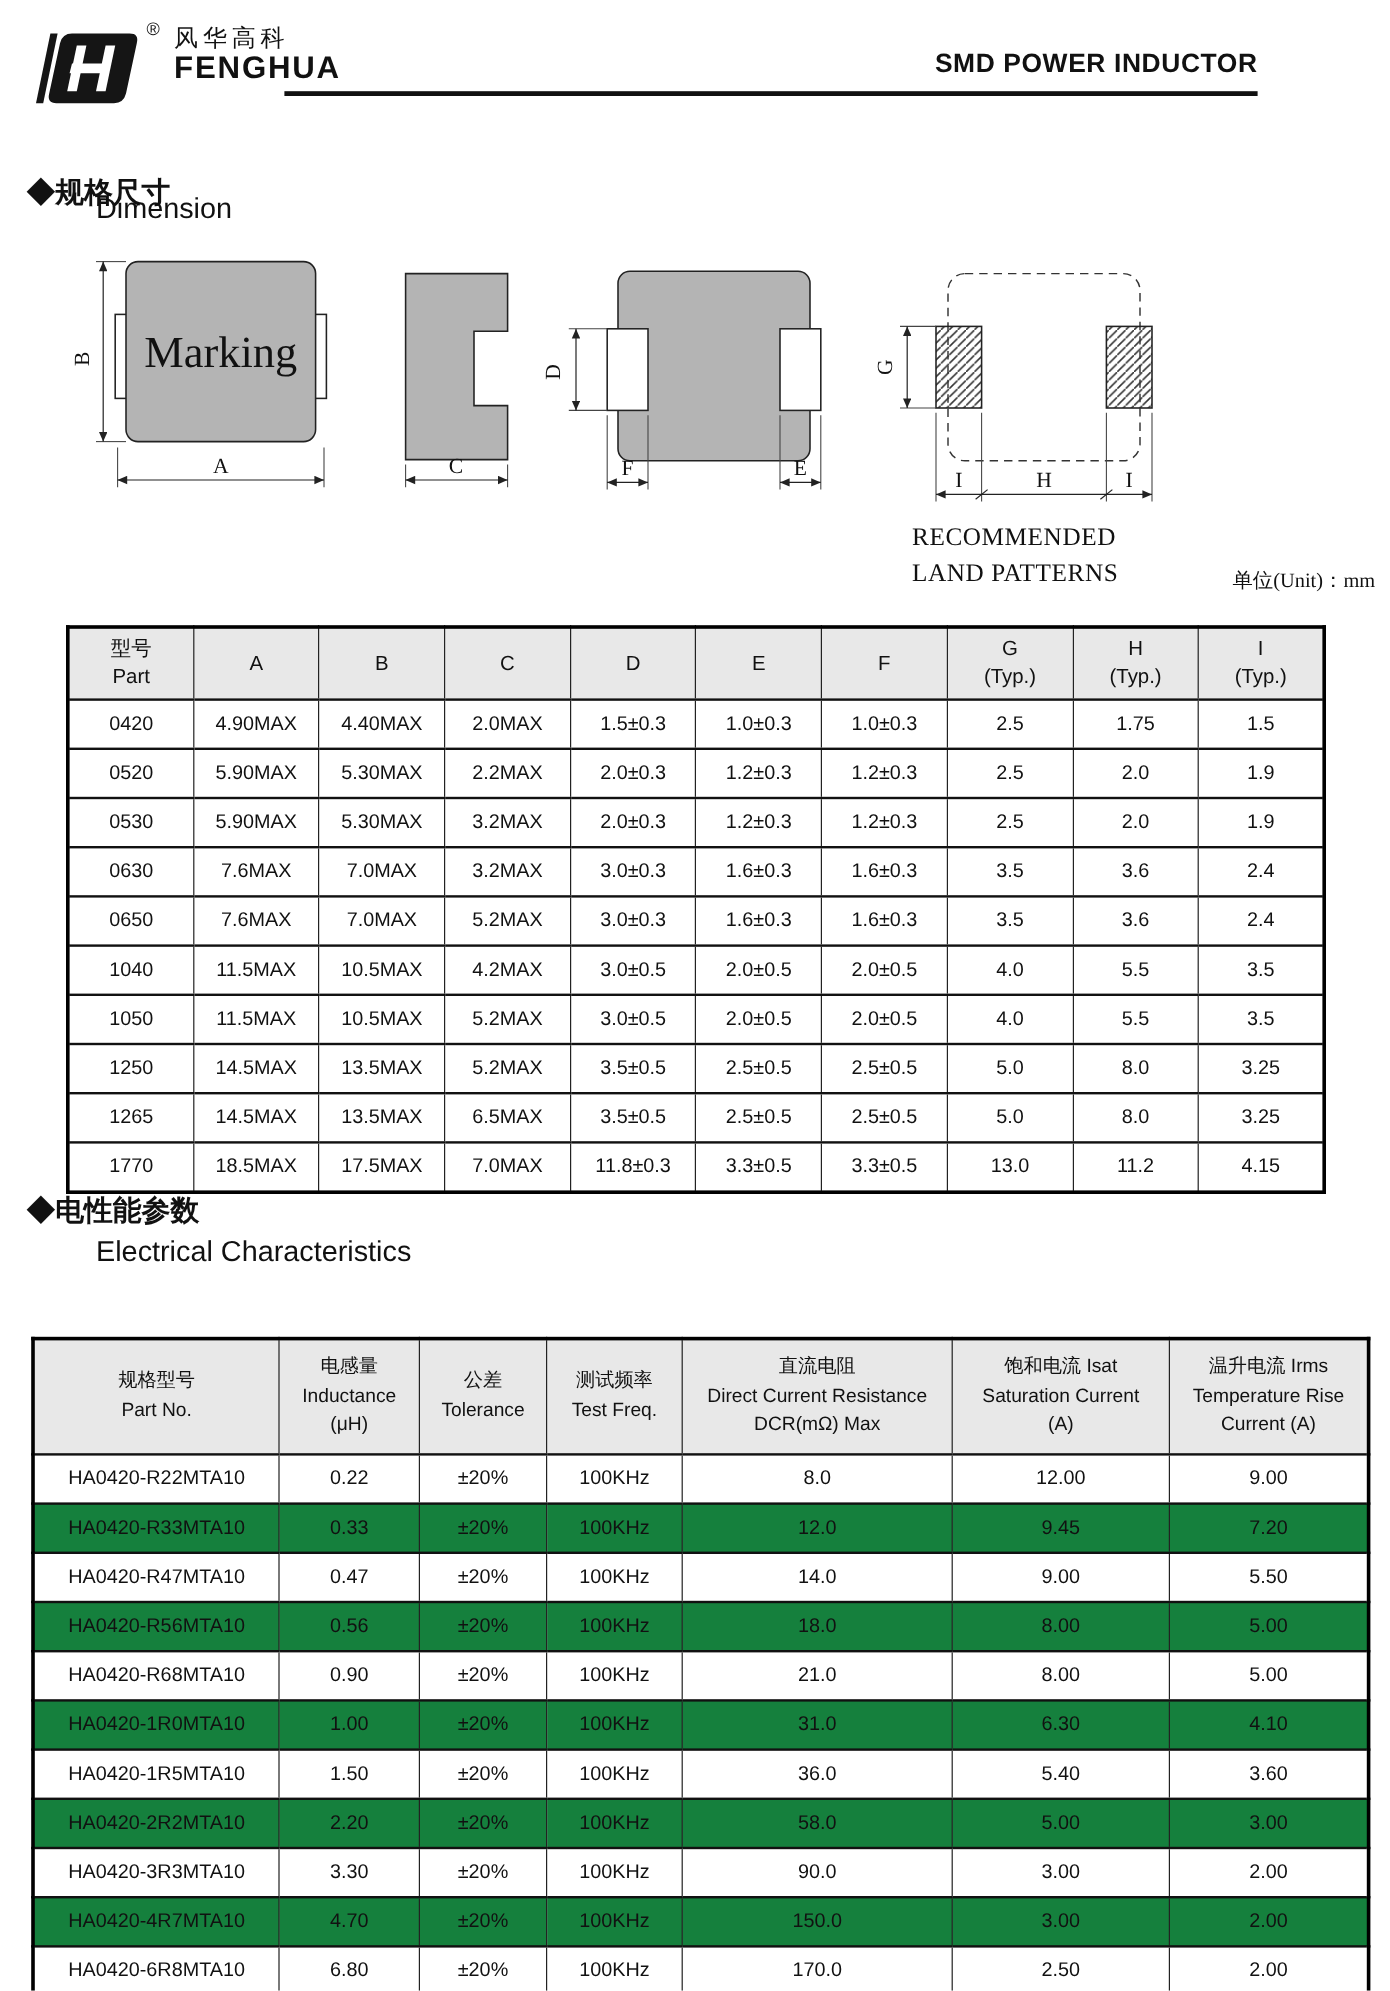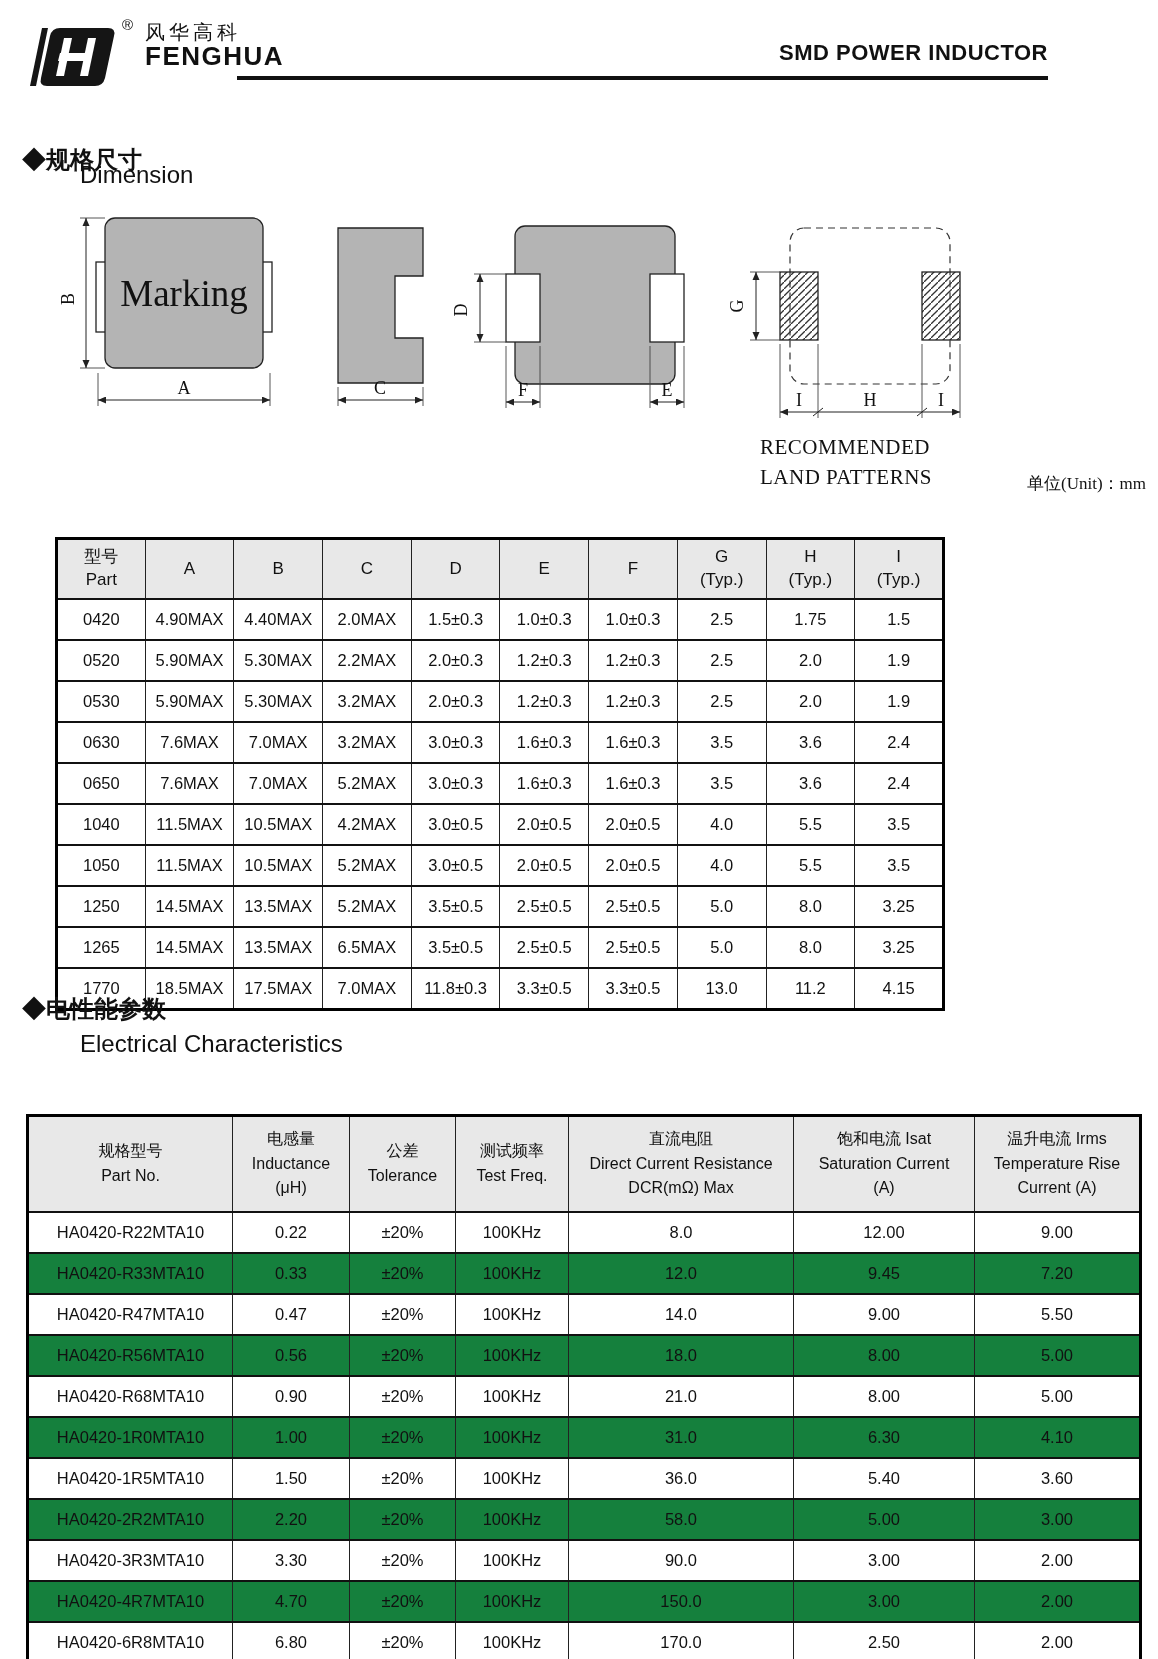--- a/index.html
+++ b/index.html
@@ -31,21 +31,21 @@
   .body-fill{fill:#b4b4b4;stroke:#222;stroke-width:1.3;}
   .pad-fill{fill:#fff;stroke:#222;stroke-width:1.3;}
   .dimline{stroke:#222;stroke-width:1;}
   .extline{stroke:#444;stroke-width:.9;}
 
   
   table{border-collapse:collapse;table-layout:fixed;background:#fff;}
   th,td{white-space:pre-line;text-align:center;vertical-align:middle;
         border-left:1px solid #222;border-right:1px solid #222;
         border-top:2px solid #111;border-bottom:2px solid #111;}
-  .dim-table{position:absolute;left:55px;top:521px;width:890px;border:3px solid #000;margin-top:16px;}
+  .dim-table{position:absolute;left:55px;top:521px;width:1050px;border:3px solid #000;}
   .dim-table th{height:56px;font-size:17px;font-weight:400;background:#e8e8e8;line-height:1.35;}
   .dim-table td{height:37px;font-size:16.5px;}
   .elec-table{position:absolute;left:26px;top:1114px;width:1113px;border:3px solid #000;}
   .elec-table th{height:92px;font-size:16px;font-weight:400;background:#e8e8e8;line-height:1.55;}
   .elec-table td{height:37px;font-size:16.5px;}
   .elec-table tbody tr.alt{background:#15803d;}
 </style>
 </head>
 <body>
 

